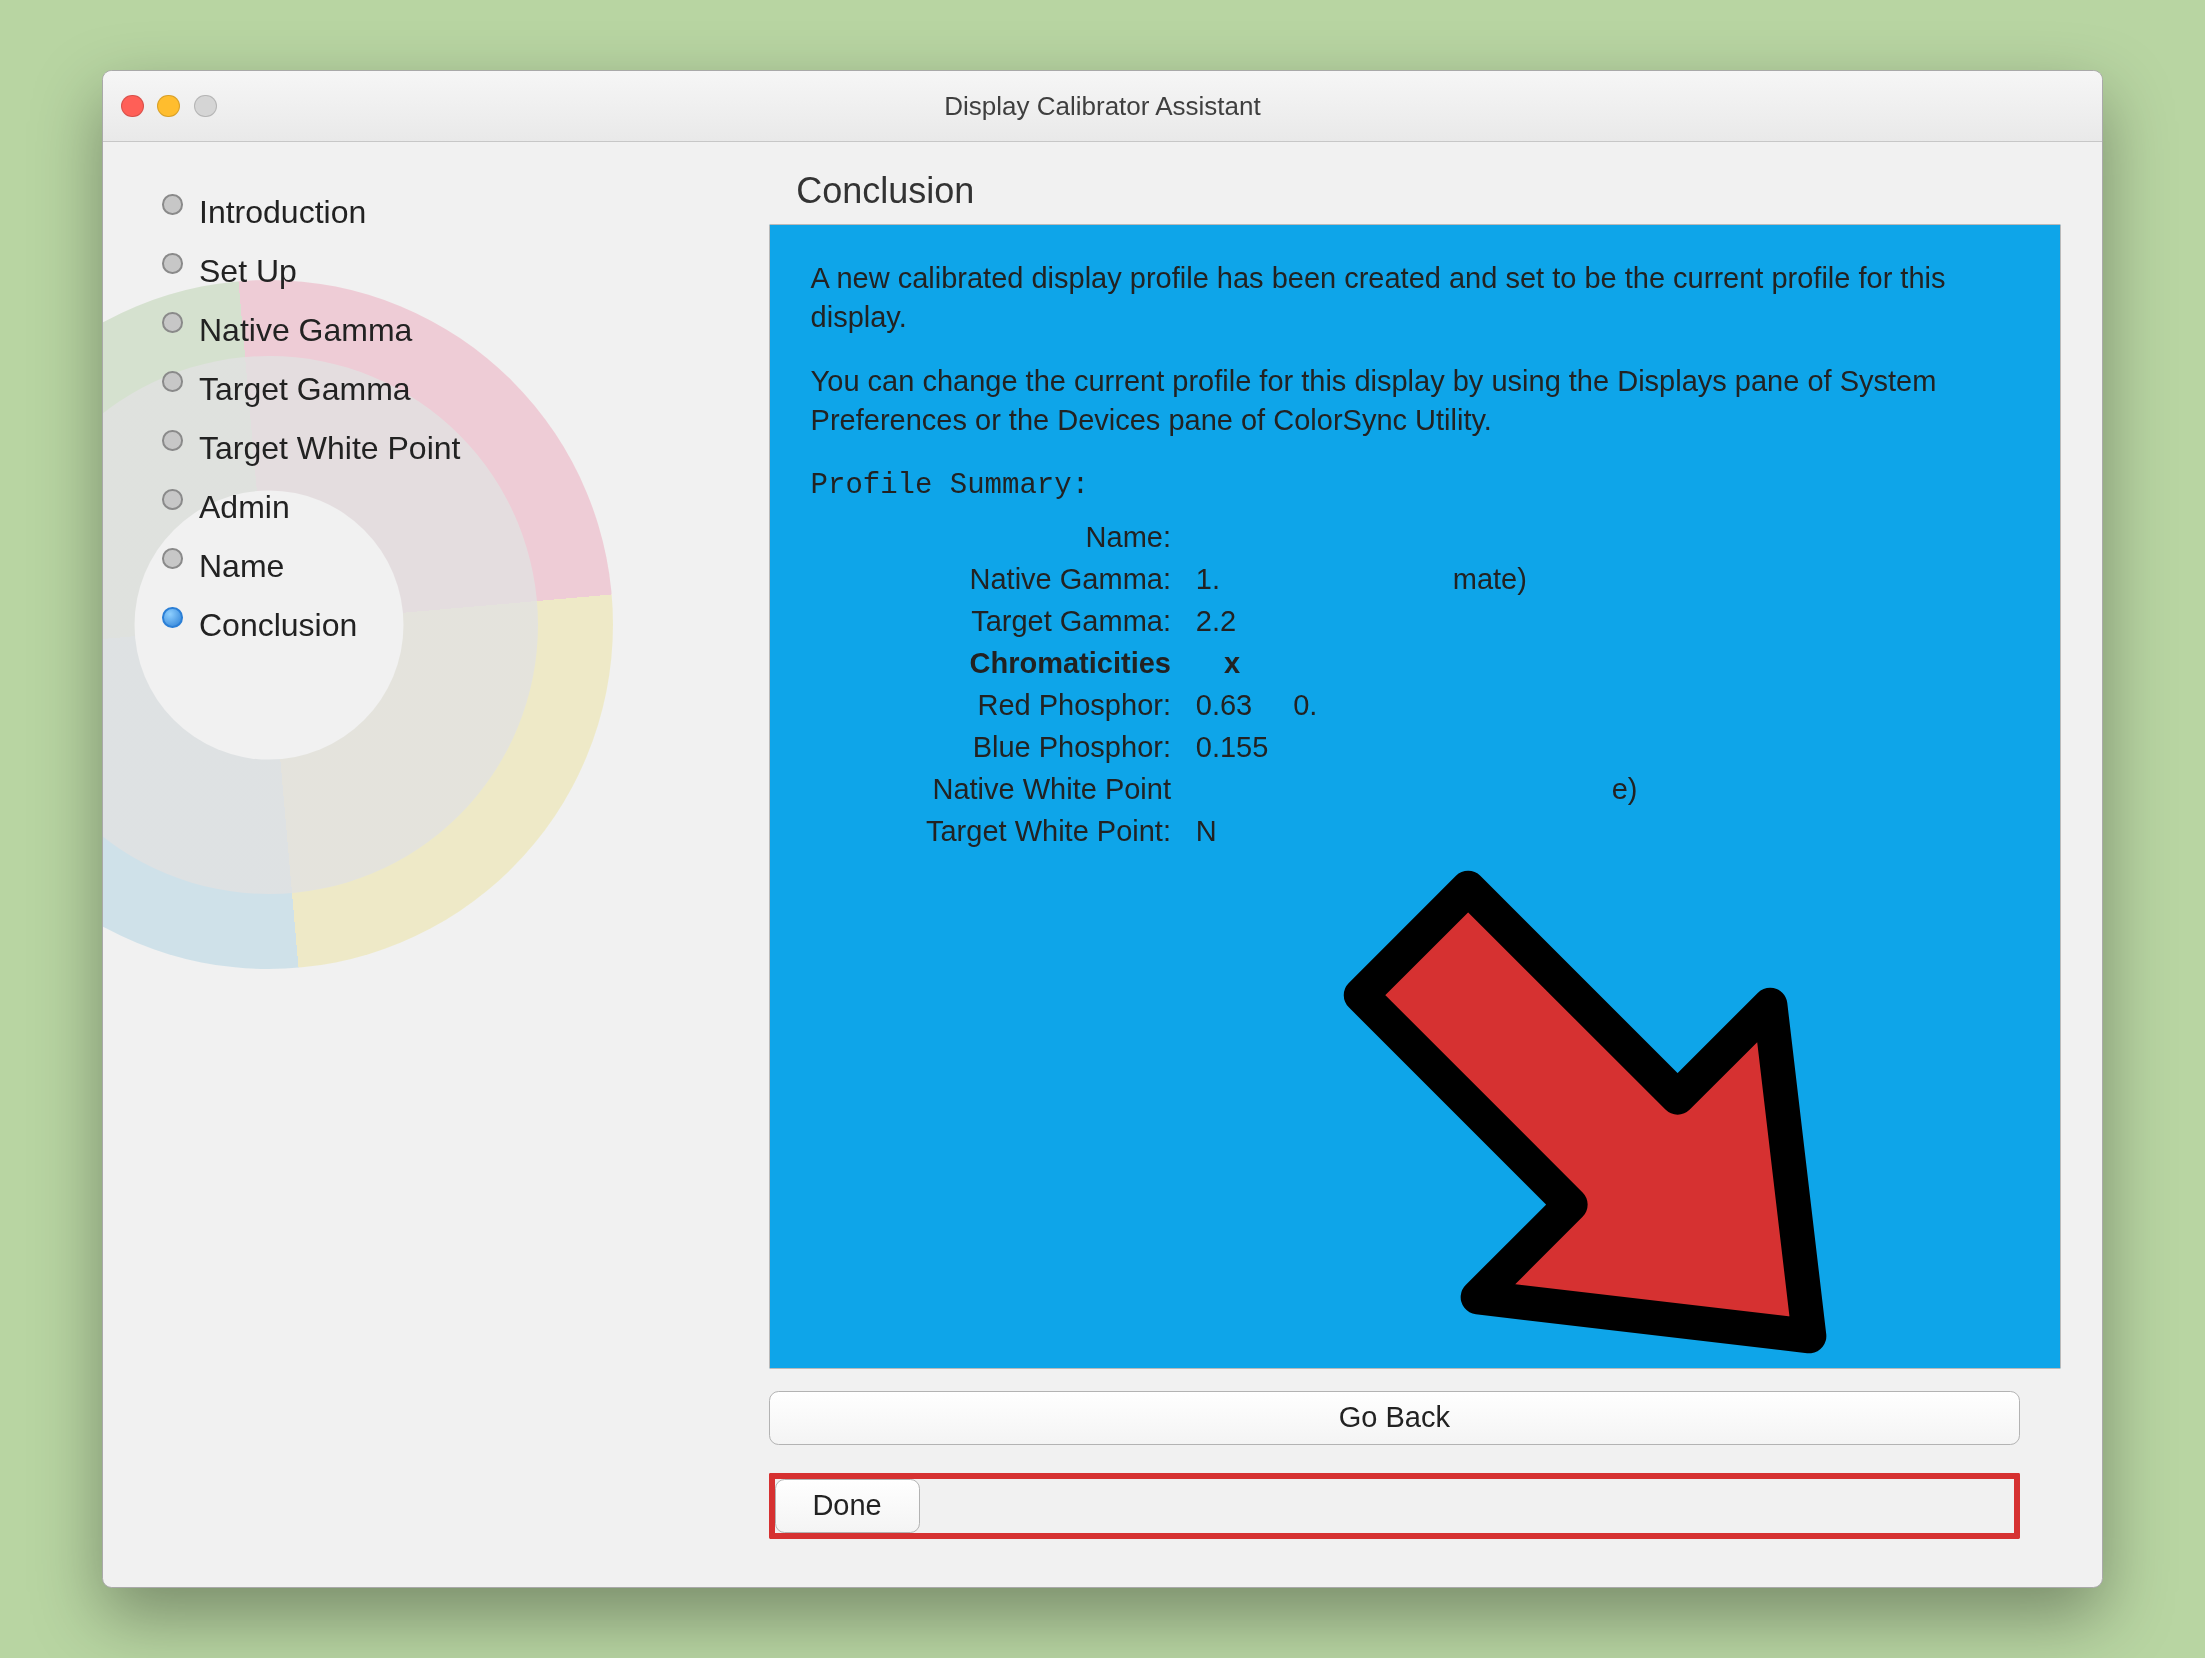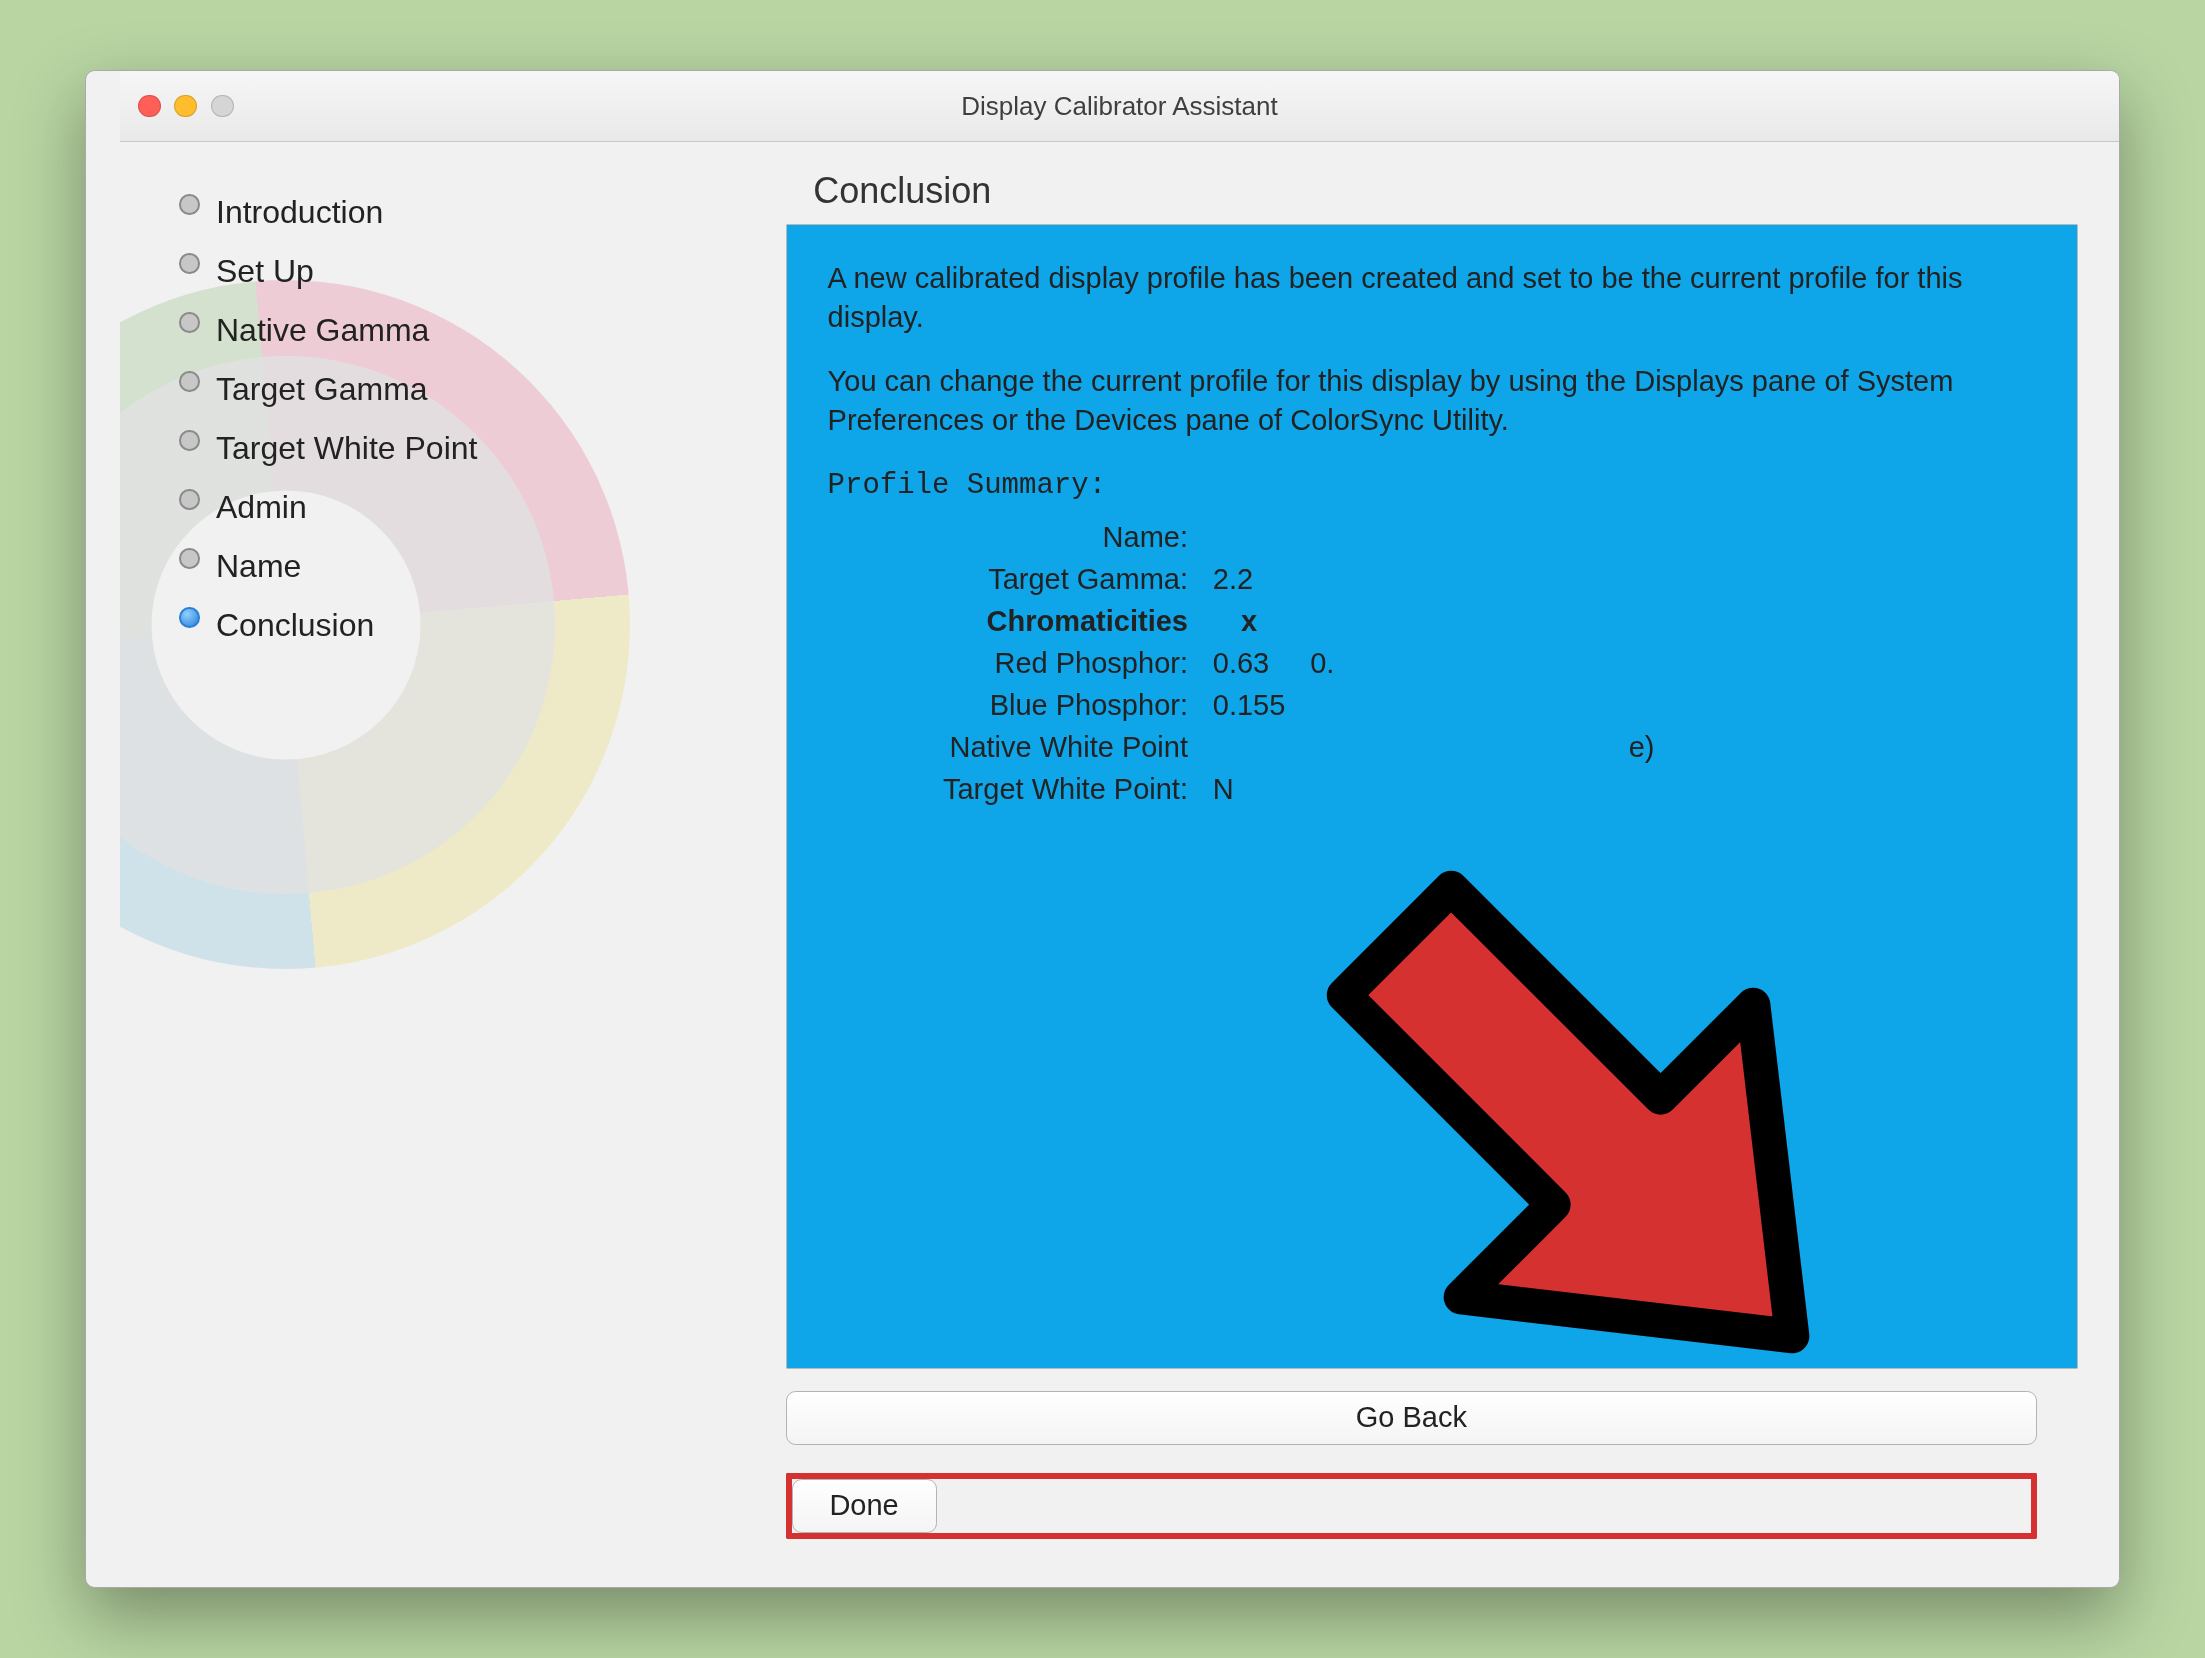--- a/index.html
+++ b/index.html
@@ -13,21 +13,20 @@
   }
   .window{
     width:1999px;height:1516px;
     background:#f1f1f1;
     border:0.7px solid #a9a9a9;
     border-radius:9.6px;
     box-shadow:0 27.6px 69px rgba(0,0,0,0.35);
     display:flex;flex-direction:column;
     overflow:hidden;
     position:relative;
-    padding-left:34px;
   }
   .titlebar{
     padding:11px 18px;
     background:linear-gradient(#f6f6f6,#e9e9e9);
     border-bottom:0.7px solid #c7c7c7;
     display:flex;align-items:center;
     position:relative;
     height:48px;
   }
   .traffic{display:flex;gap:13.8px;}
@@ -174,20 +173,25 @@
         <div class="summary-title">Profile Summary:</div>
 
         <table class="summary">
           <tbody>
               <tr>
             <td class="k">Name:</td>
             <td></td>
             <td></td>
           </tr>
           <tr>
+            <td class="k">Native Gamma:</td>
+            <td>1.</td>
+            <td style="padding-left:172px;">mate)</td>
+          </tr>
+          <tr>
             <td class="k">Target Gamma:</td>
             <td>2.2</td>
             <td></td>
           </tr>
           <tr class="hdr">
             <td class="k">Chromaticities</td>
             <td style="text-align:center;">x</td>
             <td></td>
           </tr>
           <tr>

